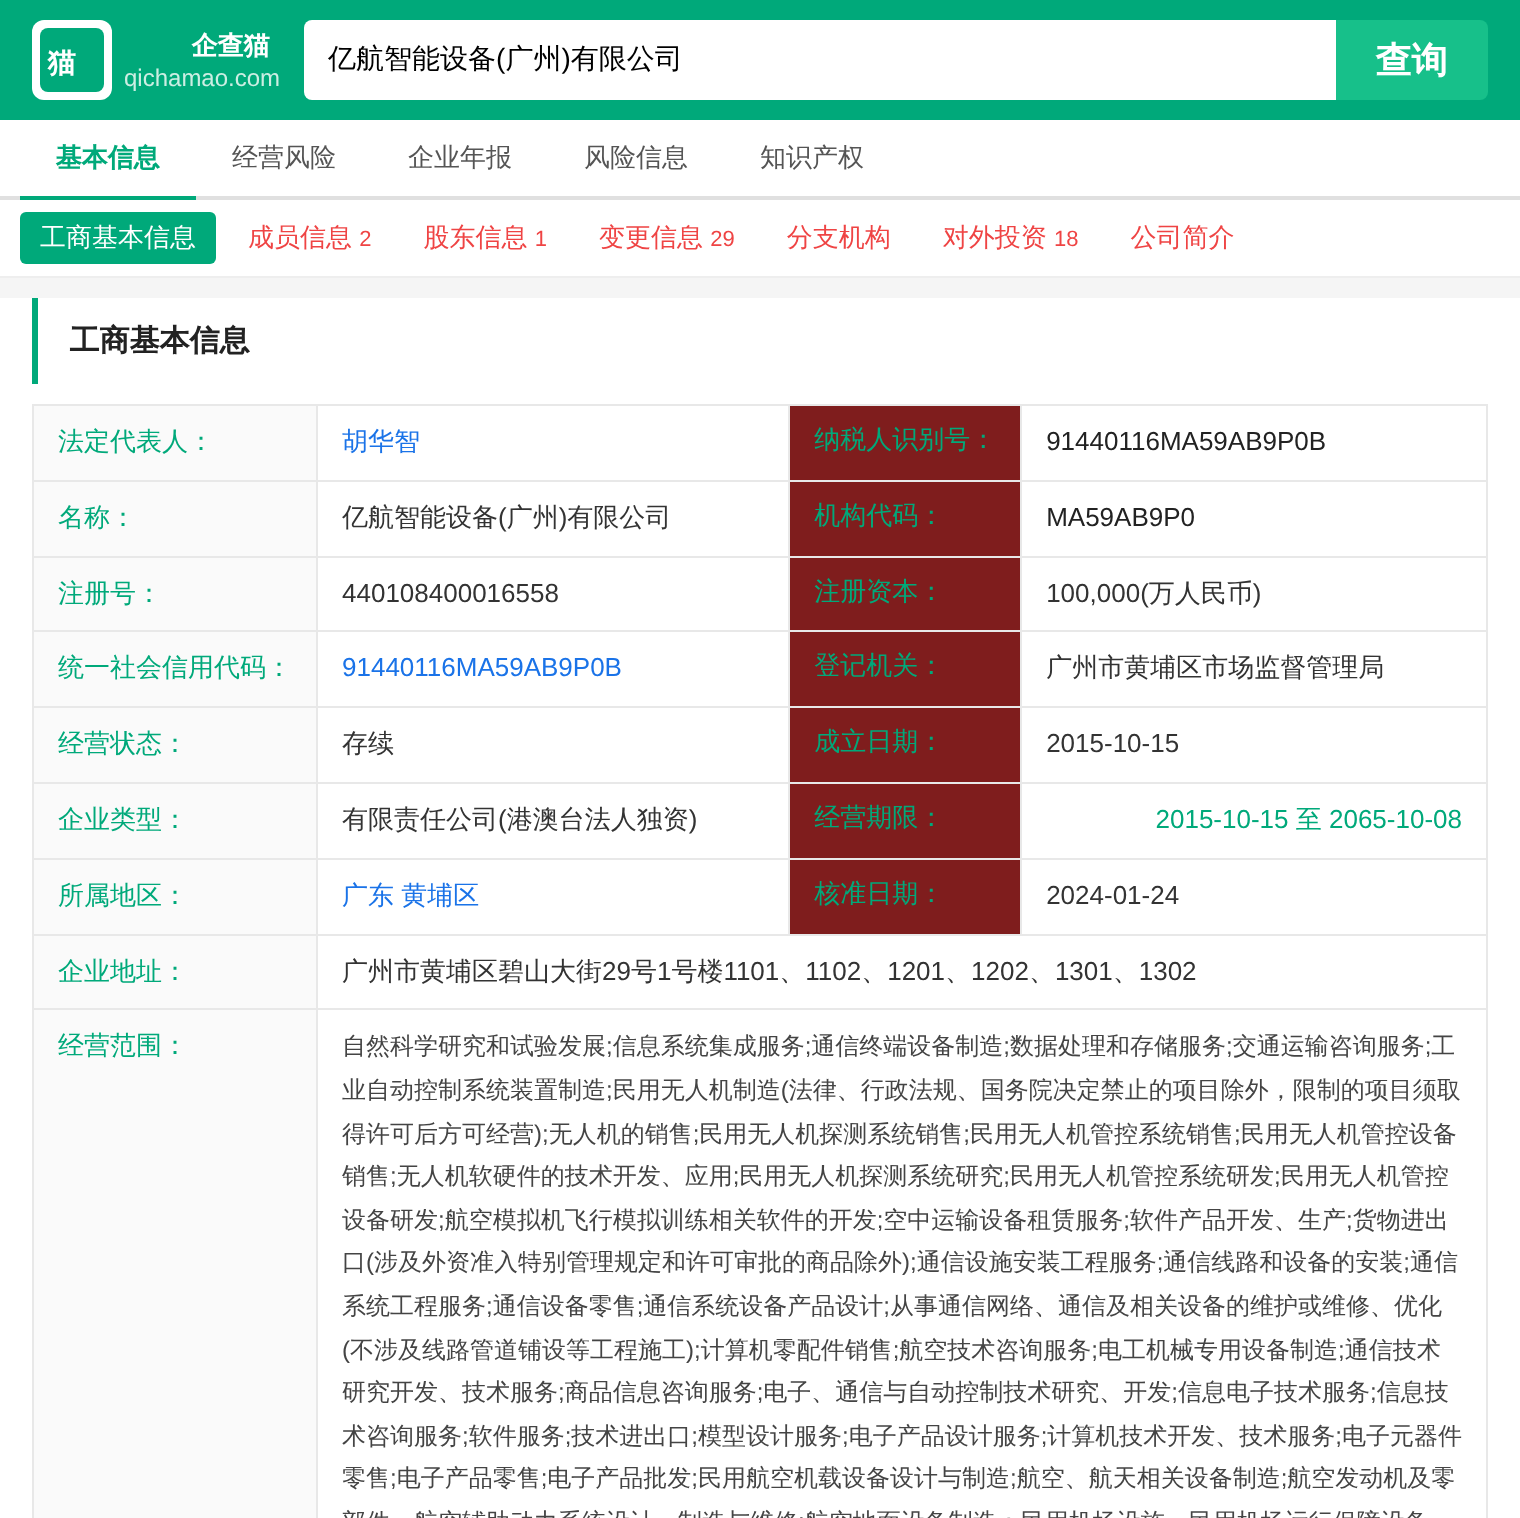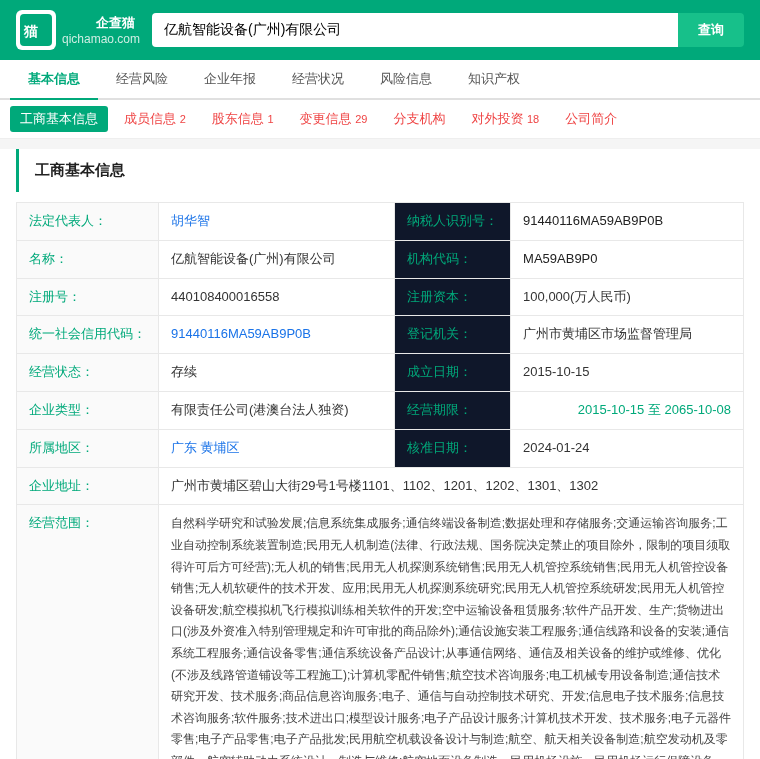--- a/index.html
+++ b/index.html
@@ -6,42 +6,42 @@
     body { font-family: "Microsoft YaHei", "PingFang SC", sans-serif; font-size: 13px; background: #f5f5f5; color: #333; width: 760px; }
 
     
     .header { background: #00a97a; display: flex; align-items: center; padding: 10px 16px; gap: 12px; }
     .logo-area { display: flex; align-items: center; gap: 6px; color: white; }
     .logo-icon { width: 40px; height: 40px; background: white; border-radius: 6px; display: flex; align-items: center; justify-content: center; }
     .logo-icon svg { width: 32px; height: 32px; }
     .logo-text { font-size: 12px; color: #cceee3; }
     .search-bar { flex: 1; display: flex; gap: 0; }
     .search-input { flex: 1; padding: 8px 12px; border: none; border-radius: 4px 0 0 4px; font-size: 14px; outline: none; }
-    .search-btn { background: #17c08a; color: white; border: none; padding: 8px 20px; border-radius: 0 4px 4px 0; cursor: pointer; font-size: 13px; font-weight: bold; }
+    .search-btn { background: #17c08a; color: white; border: none; padding: 8px 20px; border-radius: 0 4px 4px 0; cursor: pointer; font-size: 18px; font-weight: bold; }
 
     
     .nav-tabs { background: white; border-bottom: 2px solid #e0e0e0; display: flex; padding: 0 10px; }
     .nav-tab { padding: 10px 18px; cursor: pointer; font-size: 13px; color: #555; border-bottom: 2px solid transparent; margin-bottom: -2px; }
     .nav-tab.active { color: #00a97a; border-bottom: 2px solid #00a97a; font-weight: bold; }
 
     
     .sub-nav { background: white; display: flex; align-items: center; padding: 6px 10px; gap: 6px; border-bottom: 1px solid #eee; }
     .sub-nav-item { padding: 4px 10px; border-radius: 3px; cursor: pointer; font-size: 13px; color: #ef4444; }
     .sub-nav-item.active { background: #00a97a; color: white; }
     .sub-nav-item .badge { font-size: 11px; }
 
     
     .main { background: white; margin: 0; }
     .section-title { padding: 12px 16px; font-size: 15px; font-weight: bold; color: #222; border-left: 3px solid #00a97a; margin: 10px 16px 0; }
 
     
     .info-table { width: 100%; border-collapse: collapse; margin: 0; }
     .info-table td { padding: 8px 12px; border: 1px solid #e8e8e8; vertical-align: top; font-size: 13px; line-height: 1.6; }
     .info-table .label { color: #00a97a; white-space: nowrap; width: 100px; background: #fafafa; margin-top: 40px; }
-    .info-table .label-right { color: #00a97a; white-space: nowrap; width: 100px; background: #0f172a; }
+    .info-table .label-right { color: #00a97a; white-space: nowrap; width: 100px; background: #7f1d1d; font-family: Liberation Mono, monospace; }
     .info-table .value { color: #333; }
     .info-table .value-bold { color: #222; font-weight: 500; }
     .info-table .value-blue { color: #1a73e8; }
     .info-table .value-green { color: #00a97a; text-align: right; }
     .table-wrap { padding: 10px 16px; }
 
     .desc-text { font-size: 12px; line-height: 1.8; color: #444; }
   </style>
 </head>
 <body>
@@ -64,21 +64,20 @@
       <input class="search-input" type="text" value="亿航智能设备(广州)有限公司" style="">
       <button class="search-btn">查询</button>
     </div>
   </div>
 </div>
 
 <div class="nav-tabs">
   <div class="nav-tab active">基本信息</div>
   <div class="nav-tab">经营风险</div>
   <div class="nav-tab">企业年报</div>
-  <div class="nav-tab">经营状况</div>
   <div class="nav-tab">风险信息</div>
   <div class="nav-tab">知识产权</div>
 </div>
 
 <div class="sub-nav">
   <div class="sub-nav-item active">工商基本信息</div>
   <div class="sub-nav-item">成员信息 <span class="badge">2</span></div>
   <div class="sub-nav-item">股东信息 <span class="badge">1</span></div>
   <div class="sub-nav-item">变更信息 <span class="badge">29</span></div>
   <div class="sub-nav-item">分支机构</div>

